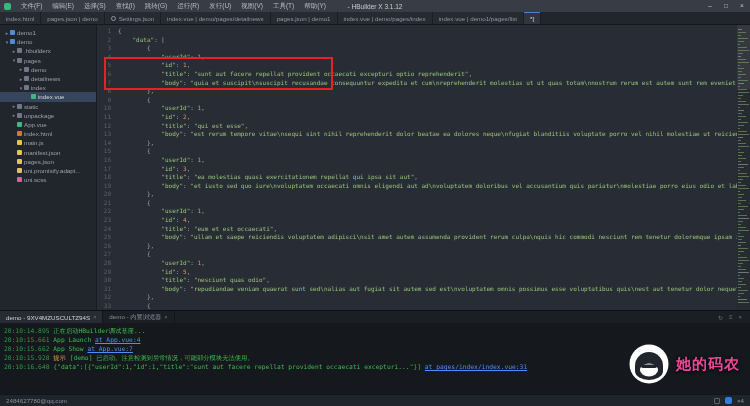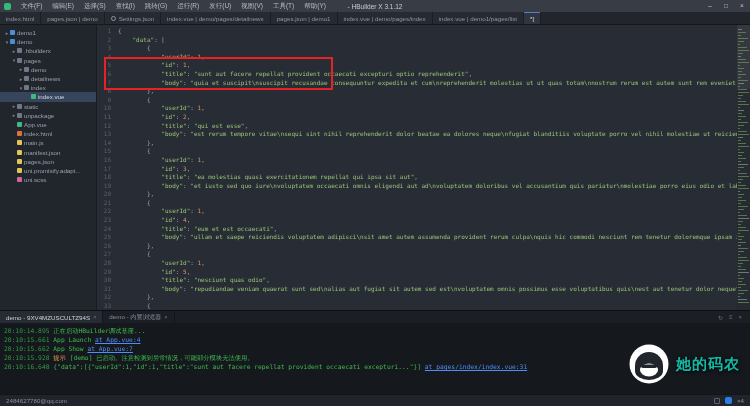--- a/index.html
+++ b/index.html
@@ -64,21 +64,21 @@
   .c-link { color:#4f8ef7; text-decoration:underline; }
 
   
   .statusbar { height:12px; background:#20242b; border-top:1px solid #121419; display:flex; align-items:center; padding:0 6px; font-size:6.2px; color:#8a919d; flex:0 0 auto; }
   .status-right { margin-left:auto; display:flex; align-items:center; gap:5px; }
   .status-sq { width:6px; height:6px; border:1px solid #5a6170; border-radius:1px; }
   .status-blue { width:7px; height:7px; background:#2a7de1; border-radius:2px; }
 
   
   .watermark { position:absolute; right:10px; bottom:22px; display:flex; align-items:center; gap:7px; z-index:50; }
-  .wm-text { font-size:15px; font-weight:bold; color:#14b8a6; text-shadow:0 1px 2px rgba(0,0,0,.85), 0 0 4px rgba(0,0,0,.6); letter-spacing:1px; }
+  .wm-text { font-size:15px; font-weight:bold; color:#ec4899; text-shadow:0 1px 2px rgba(0,0,0,.85), 0 0 4px rgba(0,0,0,.6); letter-spacing:1px; }
 </style>
 </head>
 <body>
 
 <div class="window">
 
   <div class="titlebar">
     <div class="app-logo"></div>
     <div class="menus">
         <span class="menu-item">文件(F)</span>

